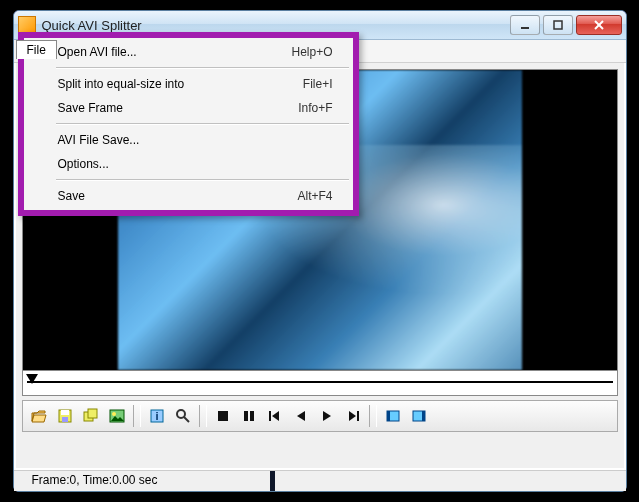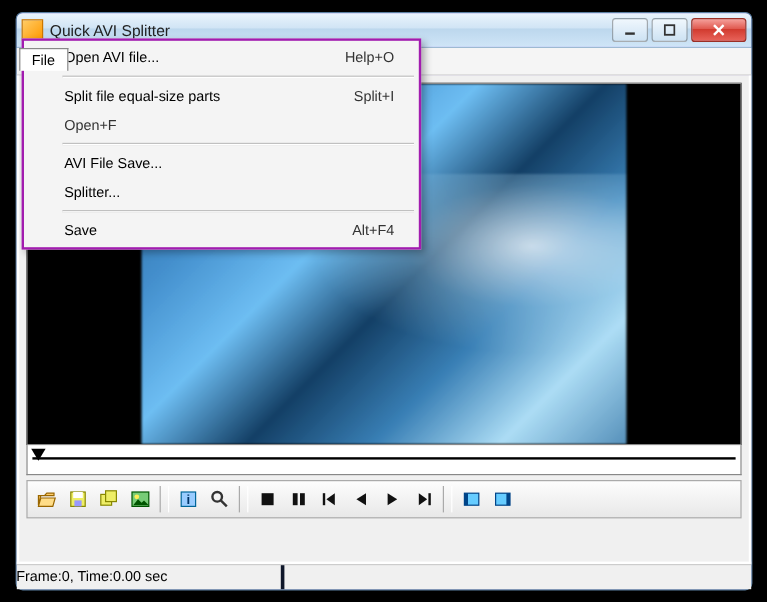--- a/index.html
+++ b/index.html
@@ -18,23 +18,23 @@
 .video-area{height:300px;background:#000;border:1px solid #888;position:relative;overflow:hidden}
 .video-frame{position:absolute;left:95px;top:0;right:95px;bottom:0;background:linear-gradient(135deg,#2a5d8f 0%,#4a8fc7 25%,#6fb8e8 40%,#1d4568 55%,#3f7fb0 70%,#a8d4ea 85%,#5a8fb5 100%);filter:blur(1px) contrast(1.1)}
 .video-frame::before{content:"";position:absolute;right:0;top:25%;width:65%;height:50%;background:radial-gradient(ellipse at 70% 40%,rgba(255,255,255,.7),rgba(180,220,240,.3) 40%,transparent 70%)}
 .timeline{height:24px;background:#fff;border:1px solid #888;border-top:none;margin-bottom:4px;position:relative}
 .timeline::before{content:"";position:absolute;left:4px;top:10px;right:4px;height:2px;background:#000}
 .timeline-marker{position:absolute;left:3px;top:3px;width:0;height:0;border-left:6px solid transparent;border-right:6px solid transparent;border-top:10px solid #000}
 .toolbar{height:30px;background:linear-gradient(#fdfdfd,#e8e8e8);border:1px solid #aaa;display:flex;align-items:center;padding:0 4px;gap:2px}
 .tbtn{width:22px;height:22px;display:flex;align-items:center;justify-content:center;border:1px solid transparent;cursor:default}
 .sep{width:6px;height:22px;border-left:1px solid #aaa;border-right:1px solid #fff;margin:0 2px}
 .status{height:20px;background:#f0f0f0;border-top:1px solid #ccc;display:flex}
-.status-cell{padding:2px 0;border-right:3px solid #0f172a}
+.status-cell{padding:2px 18px;border-right:5px solid #0f172a}
 .status-cell:first-child{width:220px}
-.dropdown{position:absolute;left:4px;top:21px;width:325px;background:#f4f4f4;border:2px solid #a21caf;box-shadow:3px 3px 6px rgba(0,0,0,.3);z-index:10;padding:2px}
+.dropdown{position:absolute;left:4px;top:21px;width:325px;background:#f4f4f4;border:6px solid #a21caf;box-shadow:3px 3px 6px rgba(0,0,0,.3);z-index:10;padding:2px}
 .dd-row{display:flex;align-items:center;height:24px;padding:0 18px 0 32px}
 .dd-label{flex:1}
 .dd-short{color:#333}
 .dd-sep{height:1px;background:#c0c0c0;margin:3px 2px 3px 30px;border-bottom:1px solid #fff}
 .ico{display:block}
 </style>
 </head>
 <body>
 
 <div class="window">
@@ -66,32 +66,33 @@
     <div class="menu-item">Action</div>
     <div class="menu-item">Help</div>
 
     <div class="dropdown">
       <div class="dd-row">
           <span class="dd-label">Open AVI file...</span>
           <span class="dd-short">Help+O</span>
         </div>
       <div class="dd-sep"></div>
       <div class="dd-row">
-          <span class="dd-label">Split file equal-size parts</span>
-          <span class="dd-short">Split+I</span>
-        </div>
-      <div class="dd-row">
-          <span class="dd-short">Open+F</span>
+          <span class="dd-label">Split into equal-size into</span>
+          <span class="dd-short">File+I</span>
+        </div>
+      <div class="dd-row">
+          <span class="dd-label">Save Frame</span>
+          <span class="dd-short">Info+F</span>
         </div>
       <div class="dd-sep"></div>
       <div class="dd-row">
           <span class="dd-label">AVI File Save...</span>
         </div>
       <div class="dd-row">
-          <span class="dd-label">Splitter...</span>
+          <span class="dd-label">Options...</span>
         </div>
       <div class="dd-sep"></div>
       <div class="dd-row">
           <span class="dd-label">Save</span>
           <span class="dd-short">Alt+F4</span>
         </div>
     </div>
   </div>
 
   <div class="content">

